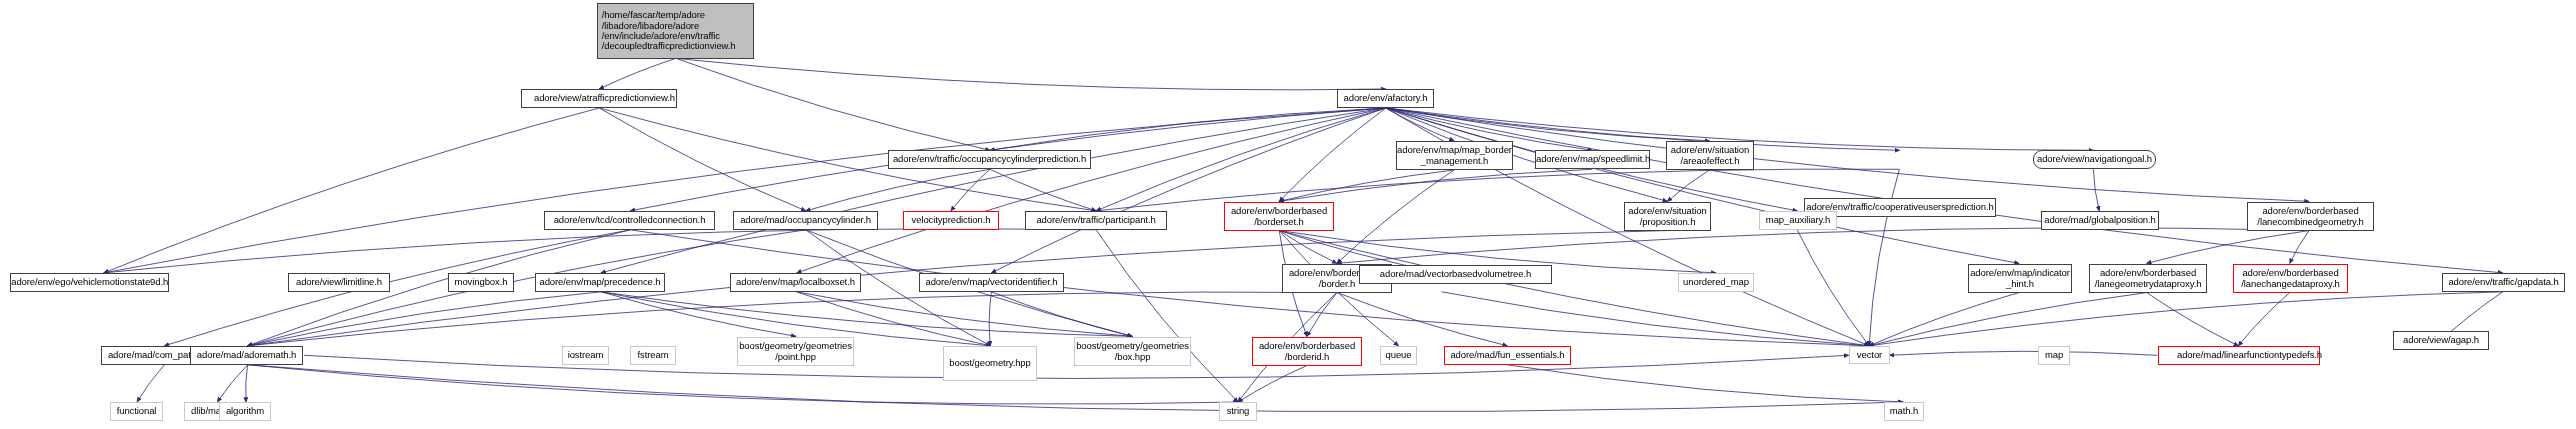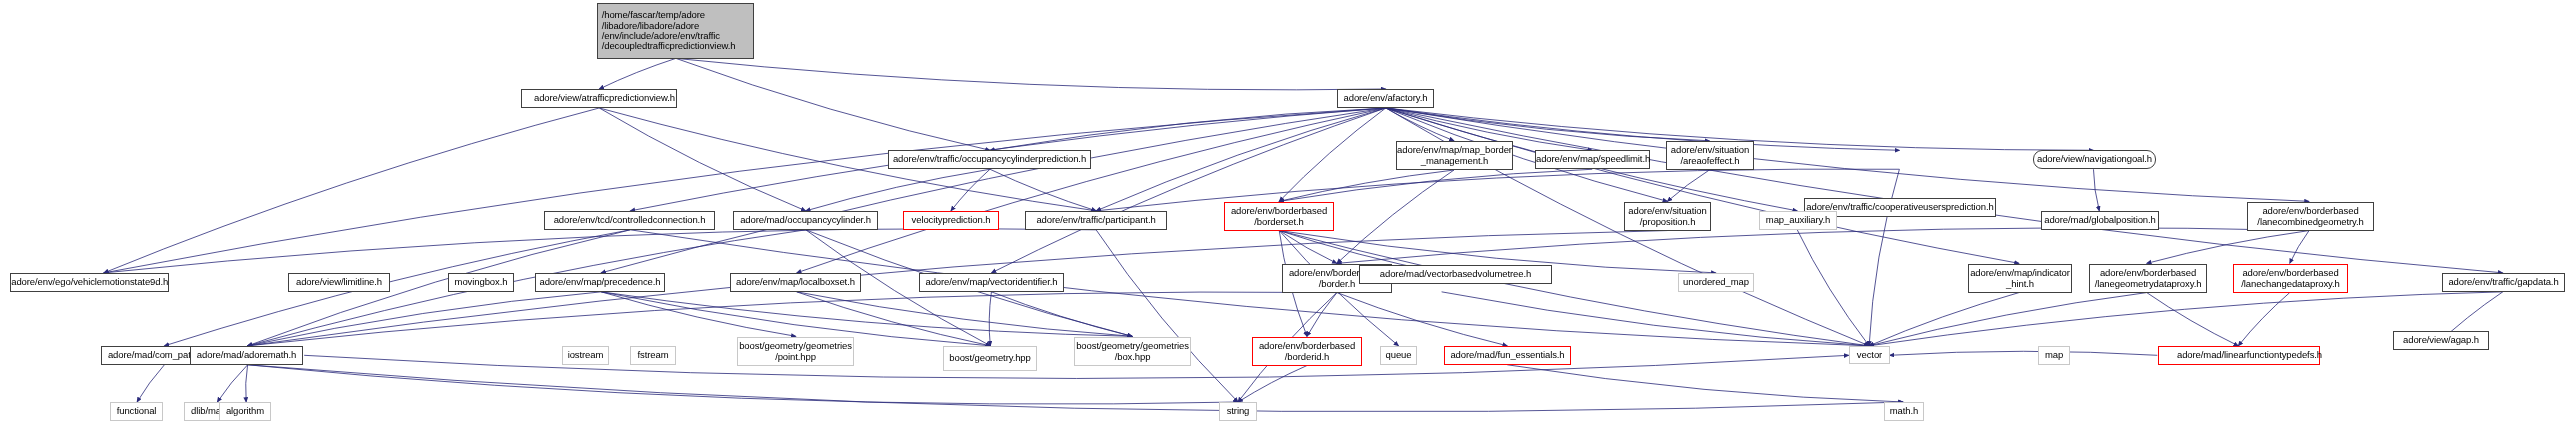--- a/index.html
+++ b/index.html
@@ -174,21 +174,21 @@
 /lanegeometrydataproxy.h</span></div>
     <div class="node n-red" style="left: 2233px; top: 264px; width: 115px; height: 29px; font-size: 9.5px;"><span class="lbl">adore/env/borderbased
 /lanechangedataproxy.h</span></div>
     <div class="node n-hdr" style="left: 2442px; top: 273px; width: 123px; height: 19px; font-size: 9.5px;"><span class="lbl">adore/env/traffic/gapdata.h</span></div>
     <div class="node n-hdr" style="left: 101px; top: 346px; width: 125px; height: 19px; font-size: 9.5px;"><span class="lbl">adore/mad/com_patterns.h</span></div>
     <div class="node n-hdr" style="left: 190px; top: 346px; width: 113px; height: 19px; font-size: 9.5px;"><span class="lbl">adore/mad/adoremath.h</span></div>
     <div class="node n-sys" style="left: 562px; top: 346px; width: 47px; height: 19px; font-size: 9.5px;"><span class="lbl">iostream</span></div>
     <div class="node n-sys" style="left: 630px; top: 346px; width: 46px; height: 19px; font-size: 9.5px;"><span class="lbl">fstream</span></div>
     <div class="node n-sys" style="left: 737px; top: 337px; width: 117px; height: 29px; font-size: 9.5px;"><span class="lbl">boost/geometry/geometries
 /point.hpp</span></div>
-    <div class="node n-sys" style="left: 943px; top: 346px; width: 94px; height: 25px; font-size: 9.5px;"><span class="lbl">boost/geometry.hpp</span></div>
+    <div class="node n-sys" style="left: 943px; top: 346px; width: 94px; height: 35px; font-size: 9.5px;"><span class="lbl">boost/geometry.hpp</span></div>
     <div class="node n-sys" style="left: 1074px; top: 337px; width: 117px; height: 29px; font-size: 9.5px;"><span class="lbl">boost/geometry/geometries
 /box.hpp</span></div>
     <div class="node n-red" style="left: 1252px; top: 337px; width: 110px; height: 29px; font-size: 9.5px;"><span class="lbl">adore/env/borderbased
 /borderid.h</span></div>
     <div class="node n-sys" style="left: 1380px; top: 346px; width: 37px; height: 19px; font-size: 9.5px;"><span class="lbl">queue</span></div>
     <div class="node n-red" style="left: 1444px; top: 346px; width: 127px; height: 19px; font-size: 9.5px;"><span class="lbl">adore/mad/fun_essentials.h</span></div>
     <div class="node n-sys" style="left: 1849px; top: 346px; width: 41px; height: 18px; font-size: 9.5px;"><span class="lbl">vector</span></div>
     <div class="node n-sys" style="left: 2038px; top: 346px; width: 32px; height: 19px; font-size: 9.5px;"><span class="lbl">map</span></div>
     <div class="node n-red" style="left: 2158px; top: 346px; width: 162px; height: 19px; font-size: 9.5px; padding-left: 18px;"><span class="lbl">adore/mad/linearfunctiontypedefs.h</span></div>
     <div class="node n-hdr" style="left: 2393px; top: 331px; width: 96px; height: 19px; font-size: 9.5px; justify-content: center;"><span class="lbl">adore/view/agap.h</span></div>

